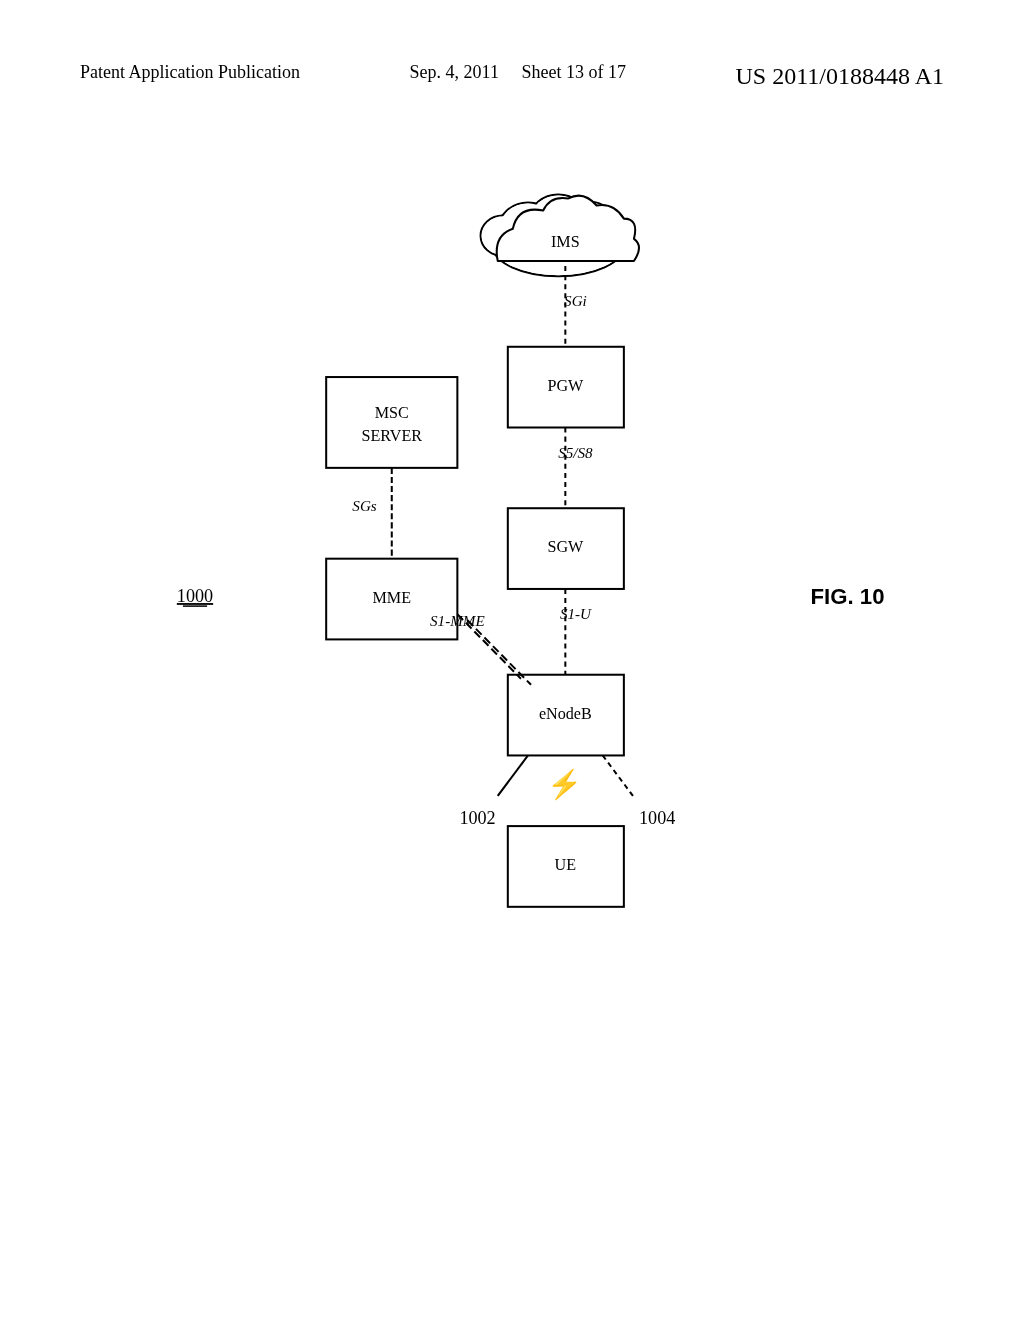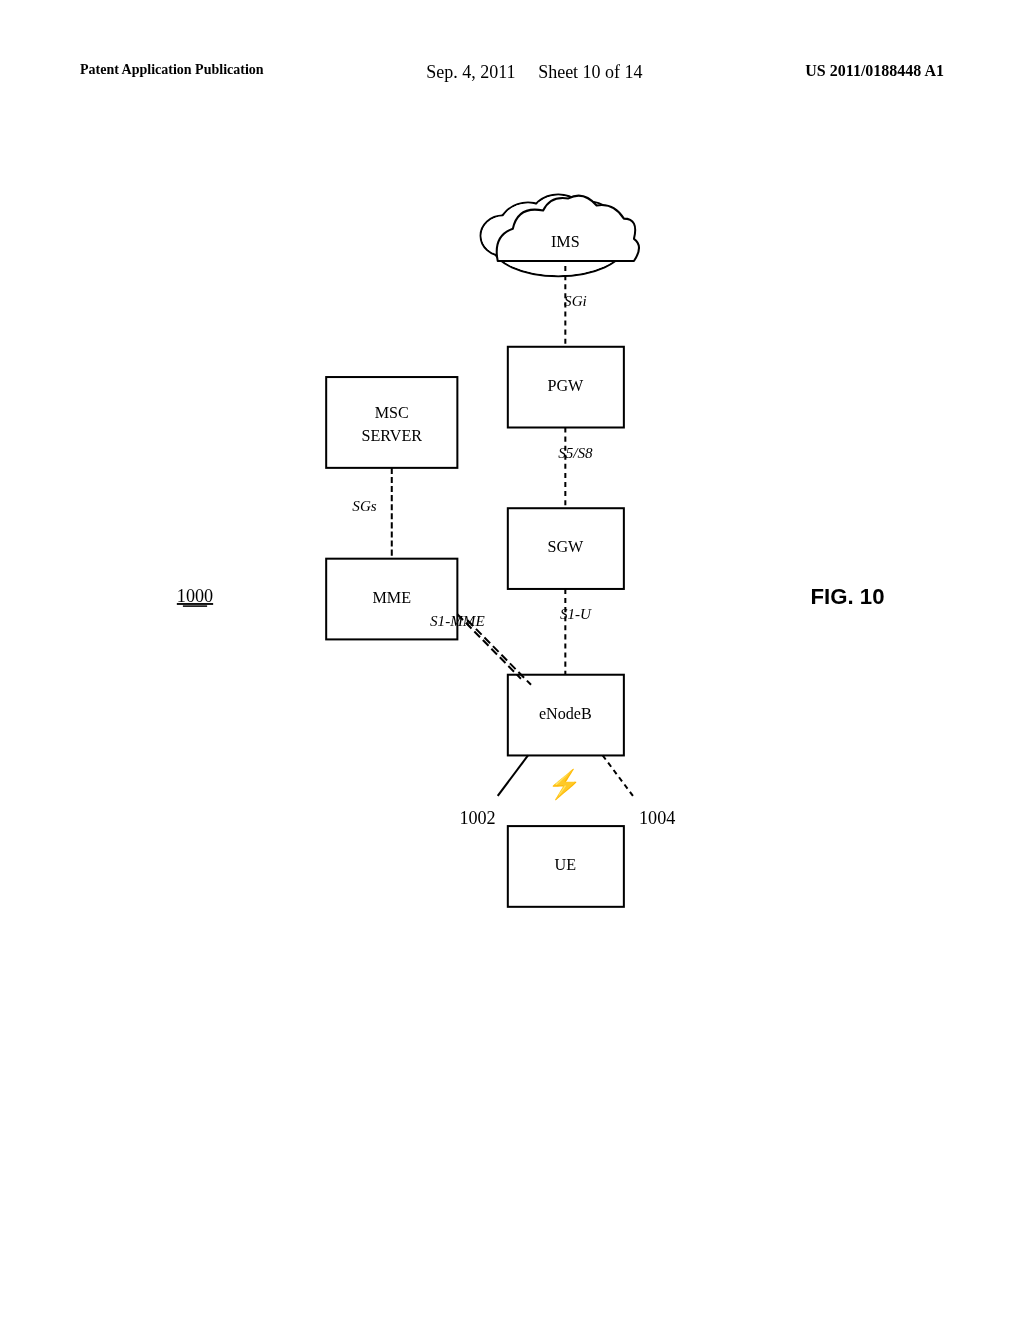--- a/index.html
+++ b/index.html
@@ -17,34 +17,34 @@
       top: 60px;
       left: 0;
       right: 0;
       display: flex;
       justify-content: space-between;
       align-items: flex-start;
       padding: 0 80px;
     }
 
     .header-left {
-      font-size: 14px;
-      font-weight: bold;
+      font-size: 18px;
+      font-weight: normal;
       line-height: 1.4;
     }
 
     .header-center {
       font-size: 18px;
       text-align: center;
       line-height: 1.4;
     }
 
     .header-right {
-      font-size: 16px;
-      font-weight: bold;
+      font-size: 24px;
+      font-weight: normal;
       line-height: 1.4;
     }
 
     #diagram {
       position: absolute;
       top: 150px;
       left: 0;
       right: 0;
       bottom: 60px;
       padding-left: 32px;
@@ -80,21 +80,21 @@
     }
   </style>
 </head>
 <body>
 
 <div id="header">
   <div class="header-left">Patent Application Publication</div>
   <div class="header-center">
     <span>Sep. 4, 2011</span>
     &nbsp;&nbsp;&nbsp;
-    <span>Sheet 10 of 14</span>
+    <span>Sheet 13 of 17</span>
   </div>
   <div class="header-right">US 2011/0188448 A1</div>
 </div>
 
 <div id="diagram">
 <svg viewBox="0 0 900 1100" xmlns="http://www.w3.org/2000/svg">
 
   <g>
 
     <ellipse cx="450" cy="80" rx="30" ry="28" fill="white" stroke="black" stroke-width="2"></ellipse>

